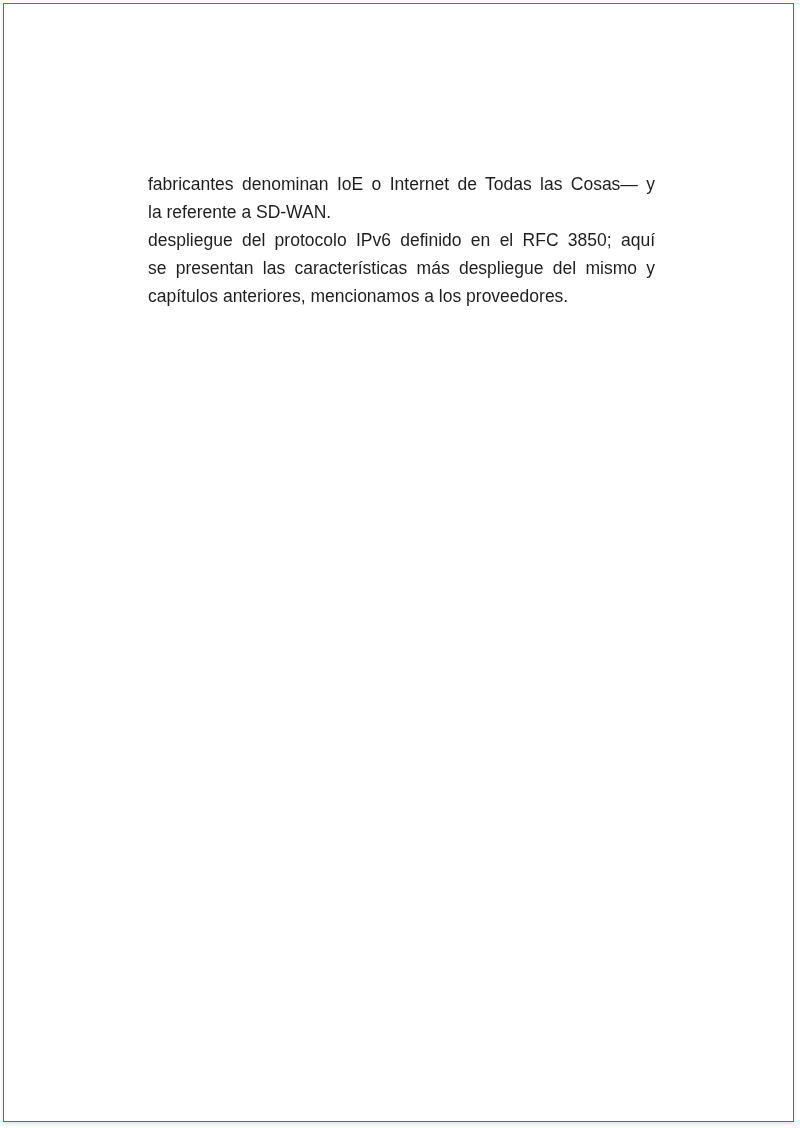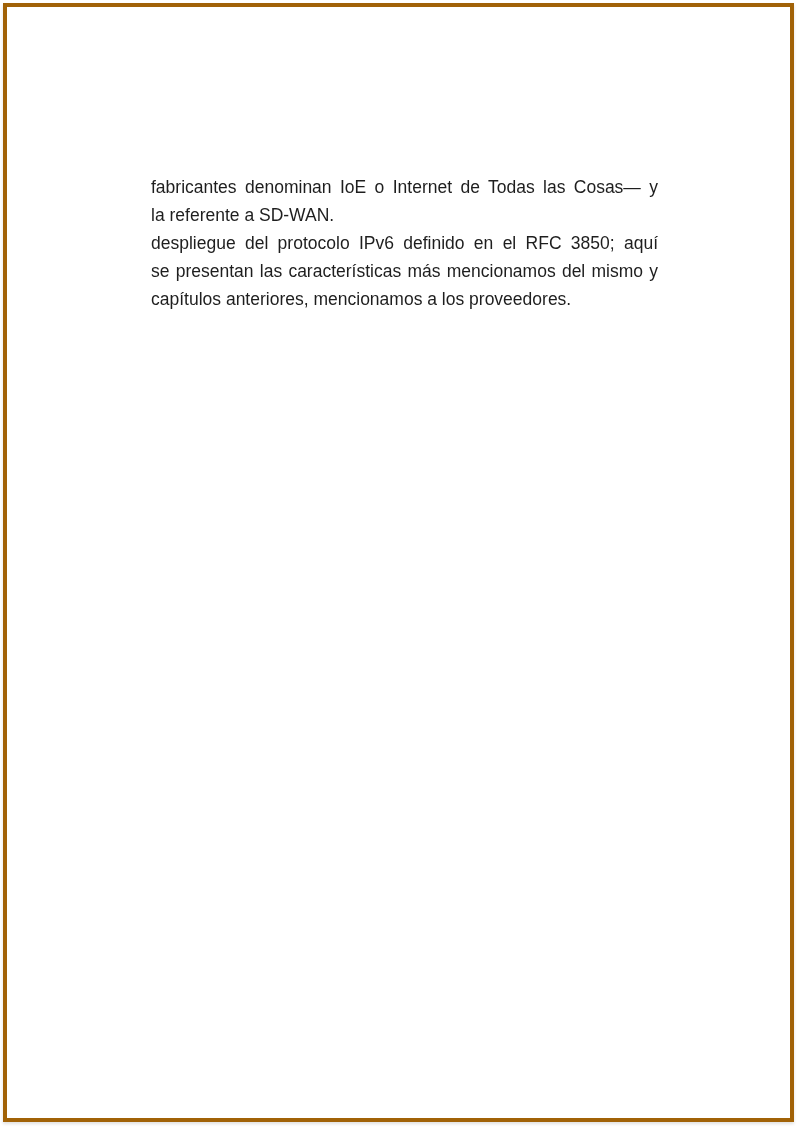--- a/index.html
+++ b/index.html
@@ -13,21 +13,21 @@
     position: relative;
     font-family: "Liberation Sans", sans-serif;
   }
   .book-page {
     position: absolute;
     left: 3px;
     top: 3px;
     width: 791px;
     height: 1119px;
     background: #ffffff;
-    border: 4px solid #a16207;
+    border: 1px solid #a16207;
     box-shadow: 0 2px 3px rgba(0,0,0,0.12);
     box-sizing: border-box;
   }
   .text-block {
     position: absolute;
     left: 144px;
     top: 166px;
     width: 507px;
     color: #1e1e1e;
     font-size: 17.5px;
@@ -55,18 +55,18 @@
 <div class="book-page">
   <div class="text-block">
 
     <div class="paragraph">
       <div class="text-line justify">fabricantes denominan IoE o Internet de Todas las Cosas— y</div>
       <div class="text-line last">la referente a SD-WAN.</div>
     </div>
 
     <div class="paragraph">
       <div class="text-line justify">despliegue del protocolo IPv6 definido en el RFC 3850; aquí</div>
-      <div class="text-line justify">se presentan las características más mencionamos del mismo y</div>
+      <div class="text-line justify">se presentan las características más despliegue del mismo y</div>
       <div class="text-line last">capítulos anteriores, mencionamos a los proveedores.</div>
     </div>
 
   </div>
 </div>
 
 </body></html>

